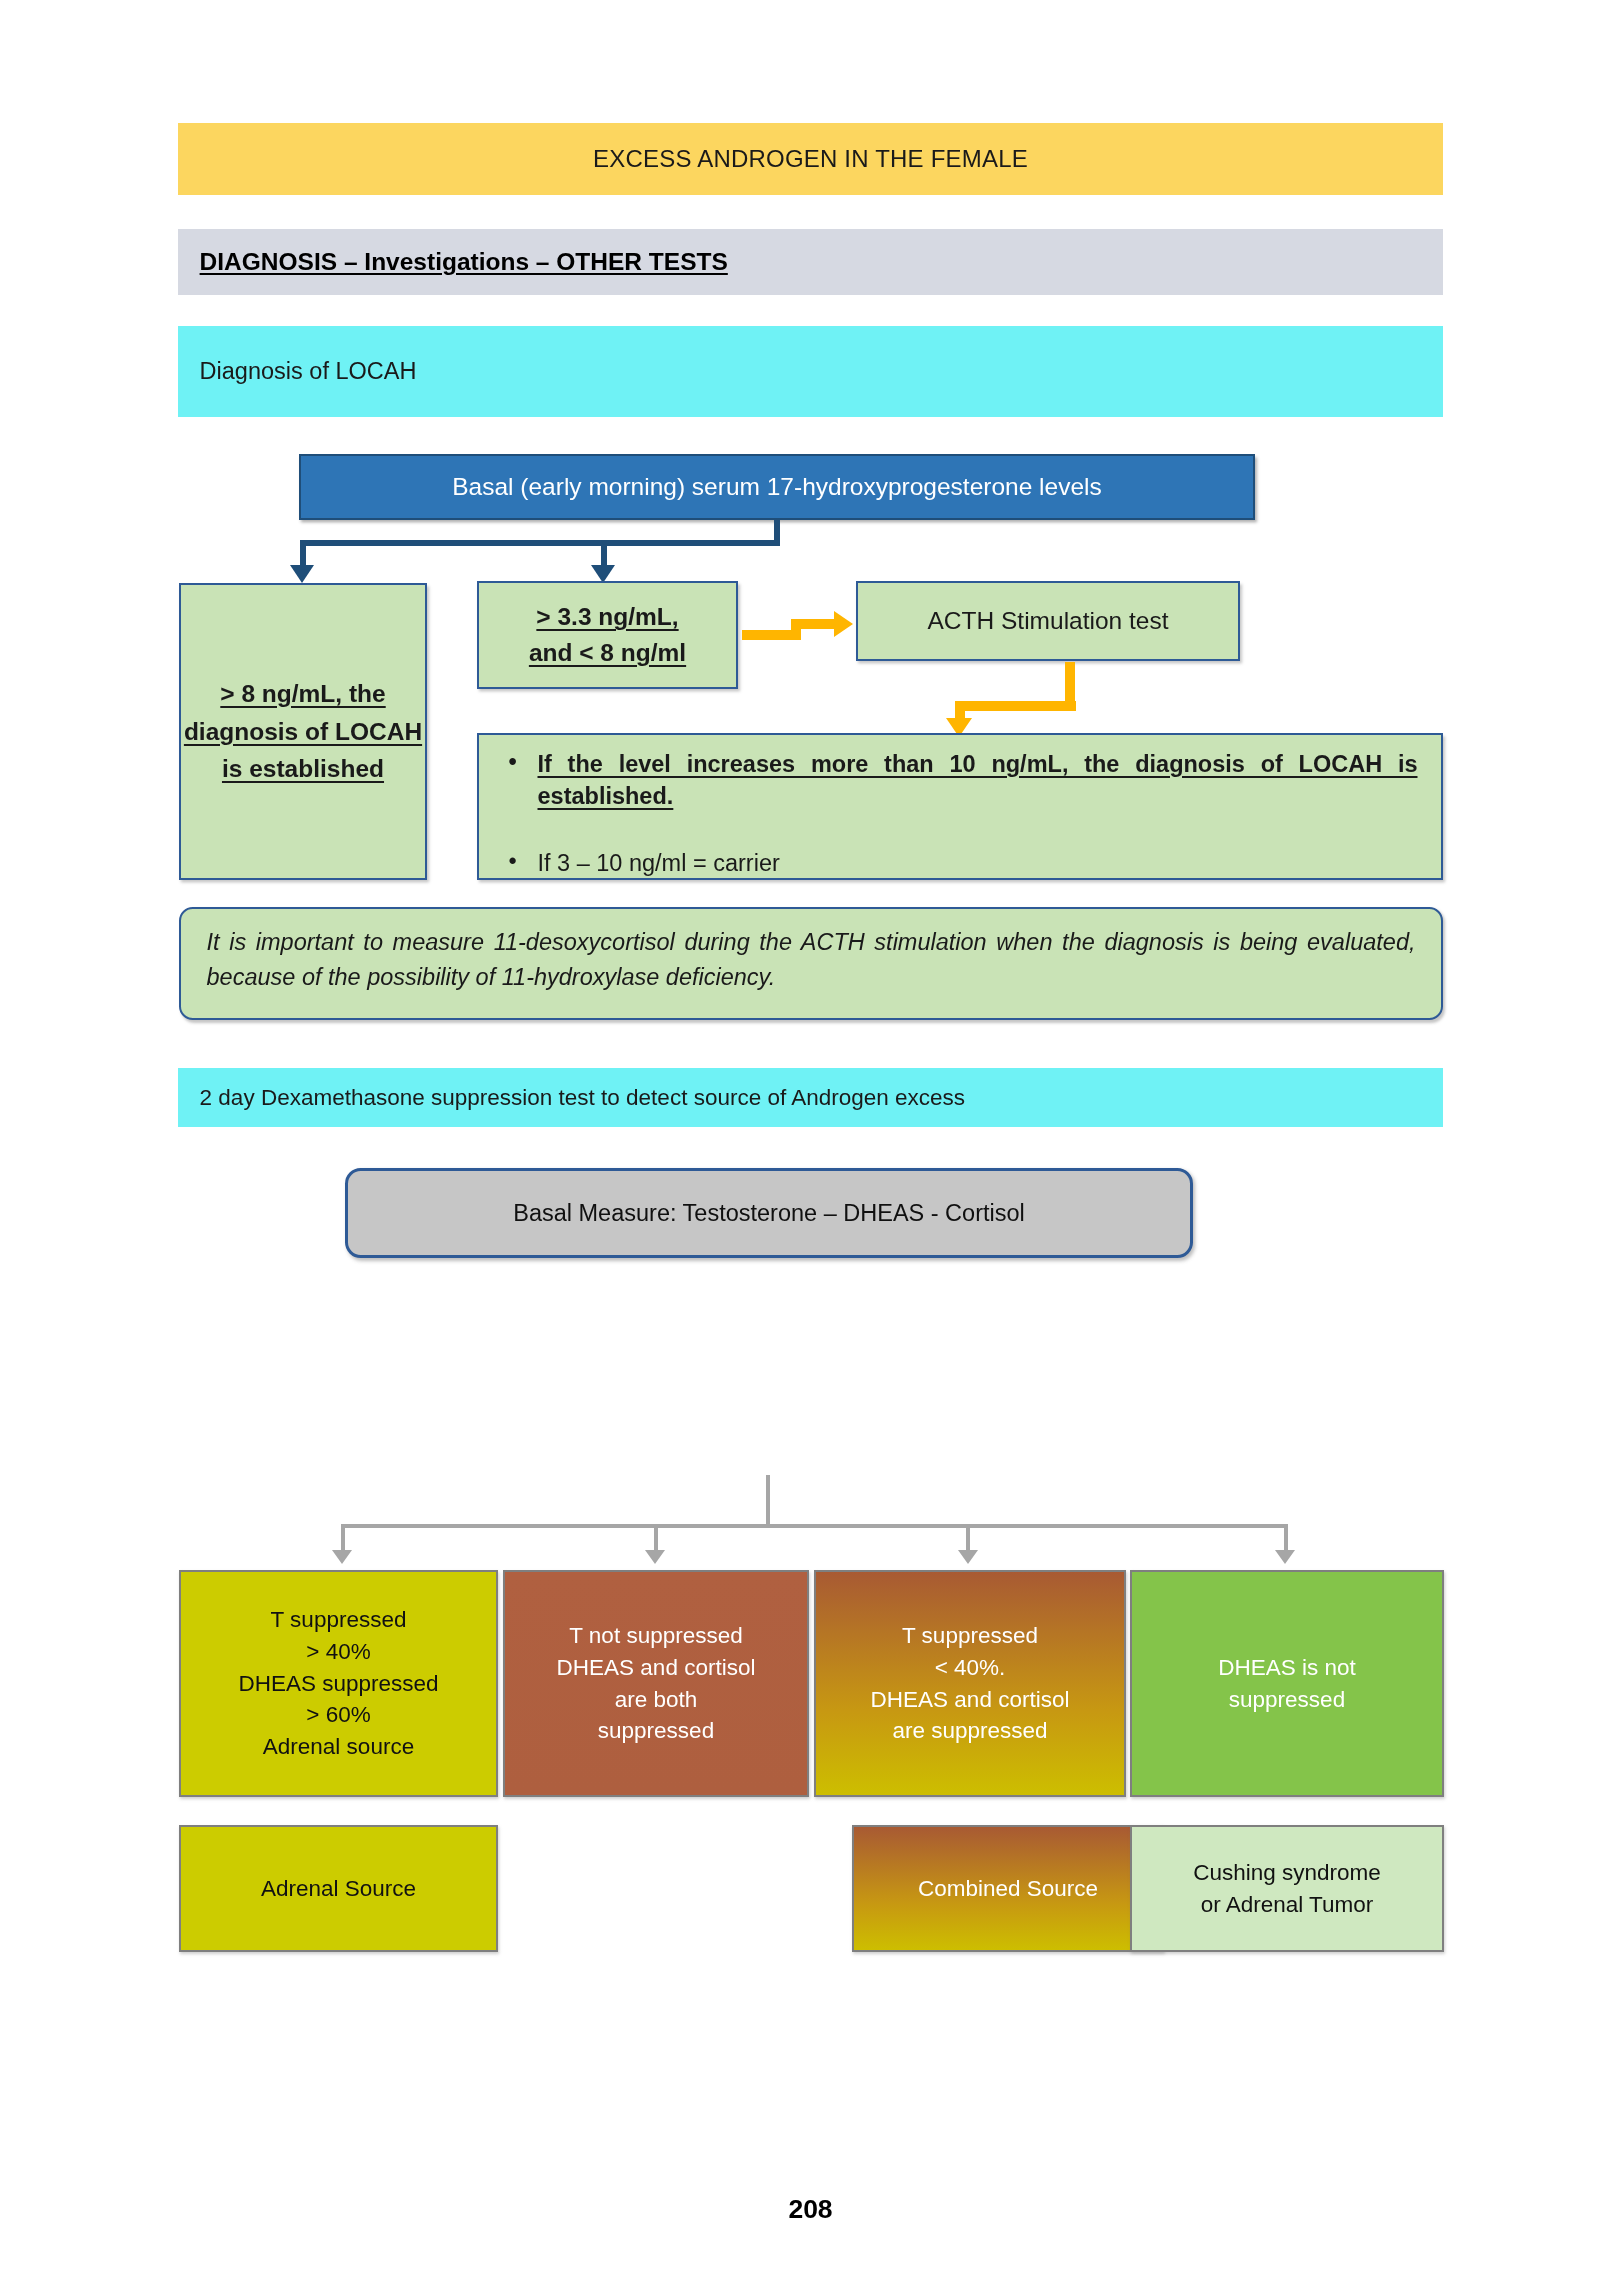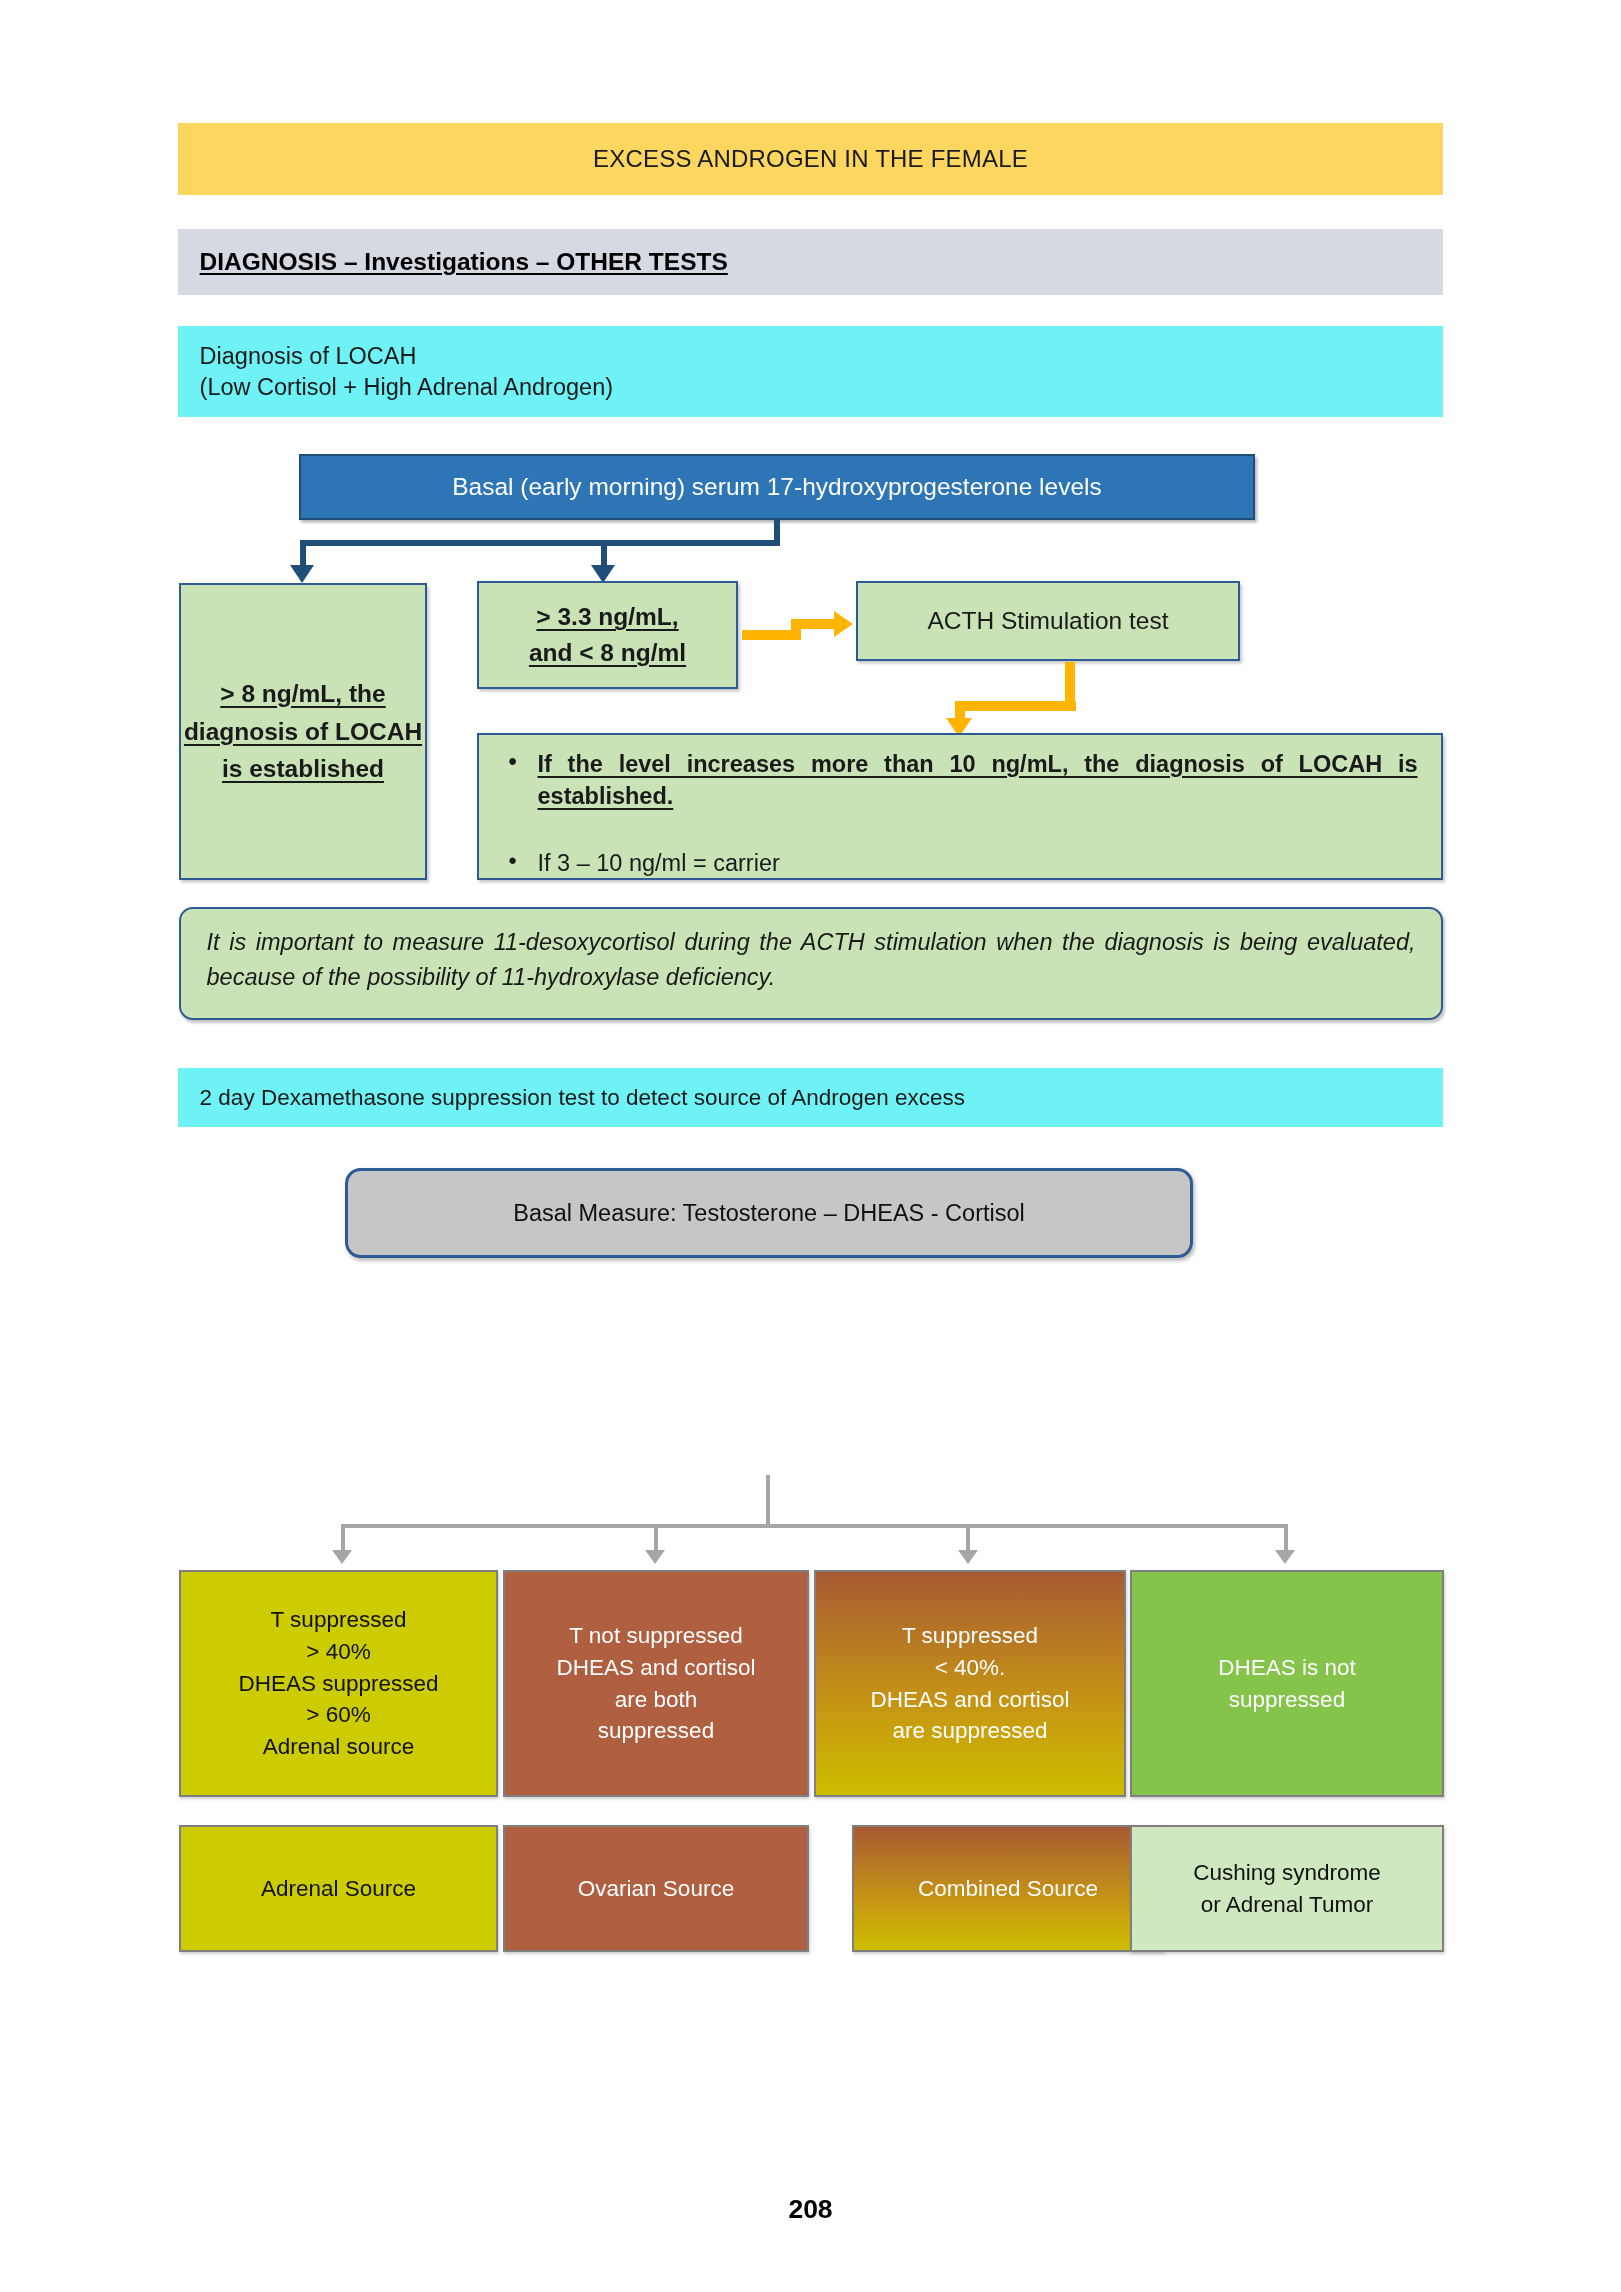--- a/index.html
+++ b/index.html
@@ -196,21 +196,20 @@
   <div class="abs banner-yellow">
     <span>EXCESS ANDROGEN IN THE FEMALE</span>
   </div>
 
   <div class="abs banner-gray">
     <span>DIAGNOSIS – Investigations – OTHER TESTS</span>
   </div>
 
   <div class="abs banner-cyan">
     <div>Diagnosis of LOCAH</div>
-    <div>(Low Cortisol + High Adrenal Androgen)</div>
   </div>
 
   <div class="abs blue-box">
     <span>Basal (early morning) serum 17-hydroxyprogesterone levels</span>
   </div>
 
   <div class="blue-line" style="left:774px;top:519px;width:5.9px;height:25.5px;"></div>
   <div class="blue-line" style="left:300px;top:540px;width:480px;height:5.9px;"></div>
   <div class="blue-line" style="left:300px;top:540px;width:5.9px;height:29px;"></div>
   <div class="arrow-blue" style="left:290px;top:565px;"></div>
@@ -296,23 +295,20 @@
 are suppressed</div>
   </div>
   <div class="abs res r4">
     <div class="t white-t" style="white-space:pre-line;">DHEAS is not
 suppressed</div>
   </div>
 
   <div class="abs res r5">
     <div class="t dark-t" style="white-space:pre-line;">Adrenal Source</div>
   </div>
-  <div class="abs res r6">
-    <div class="t white-t" style="white-space:pre-line;">Ovarian Source</div>
-  </div>
   <div class="abs res r7">
     <div class="t white-t" style="white-space:pre-line;">Combined Source</div>
   </div>
   <div class="abs res r8">
     <div class="t dark-t" style="white-space:pre-line;">Cushing syndrome
 or Adrenal Tumor</div>
   </div>
 
   <div class="abs pageno">208</div>
 

